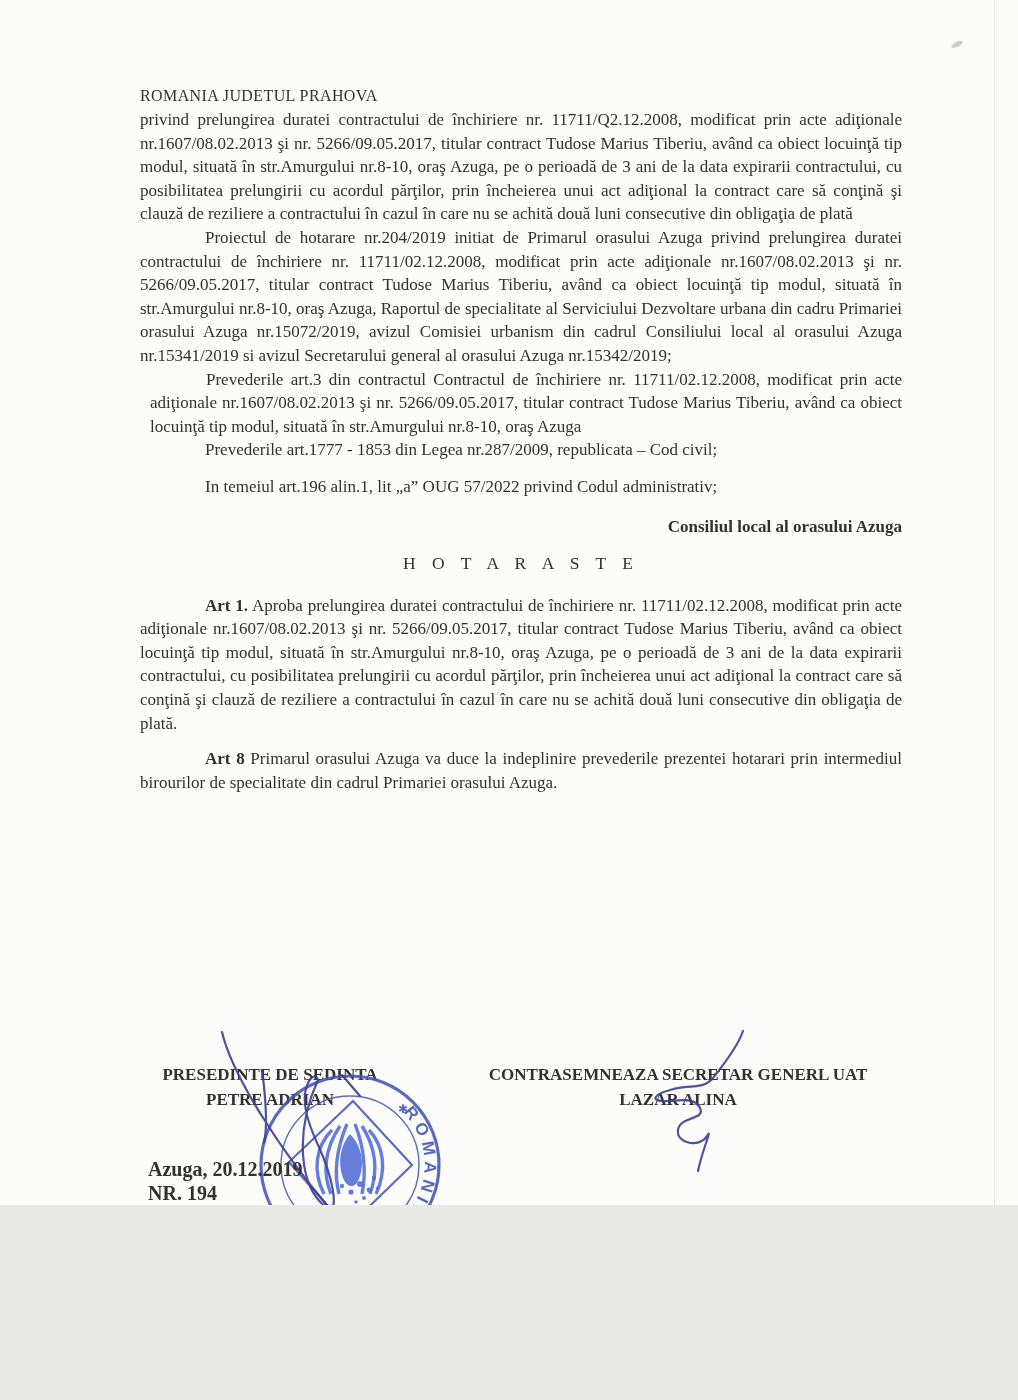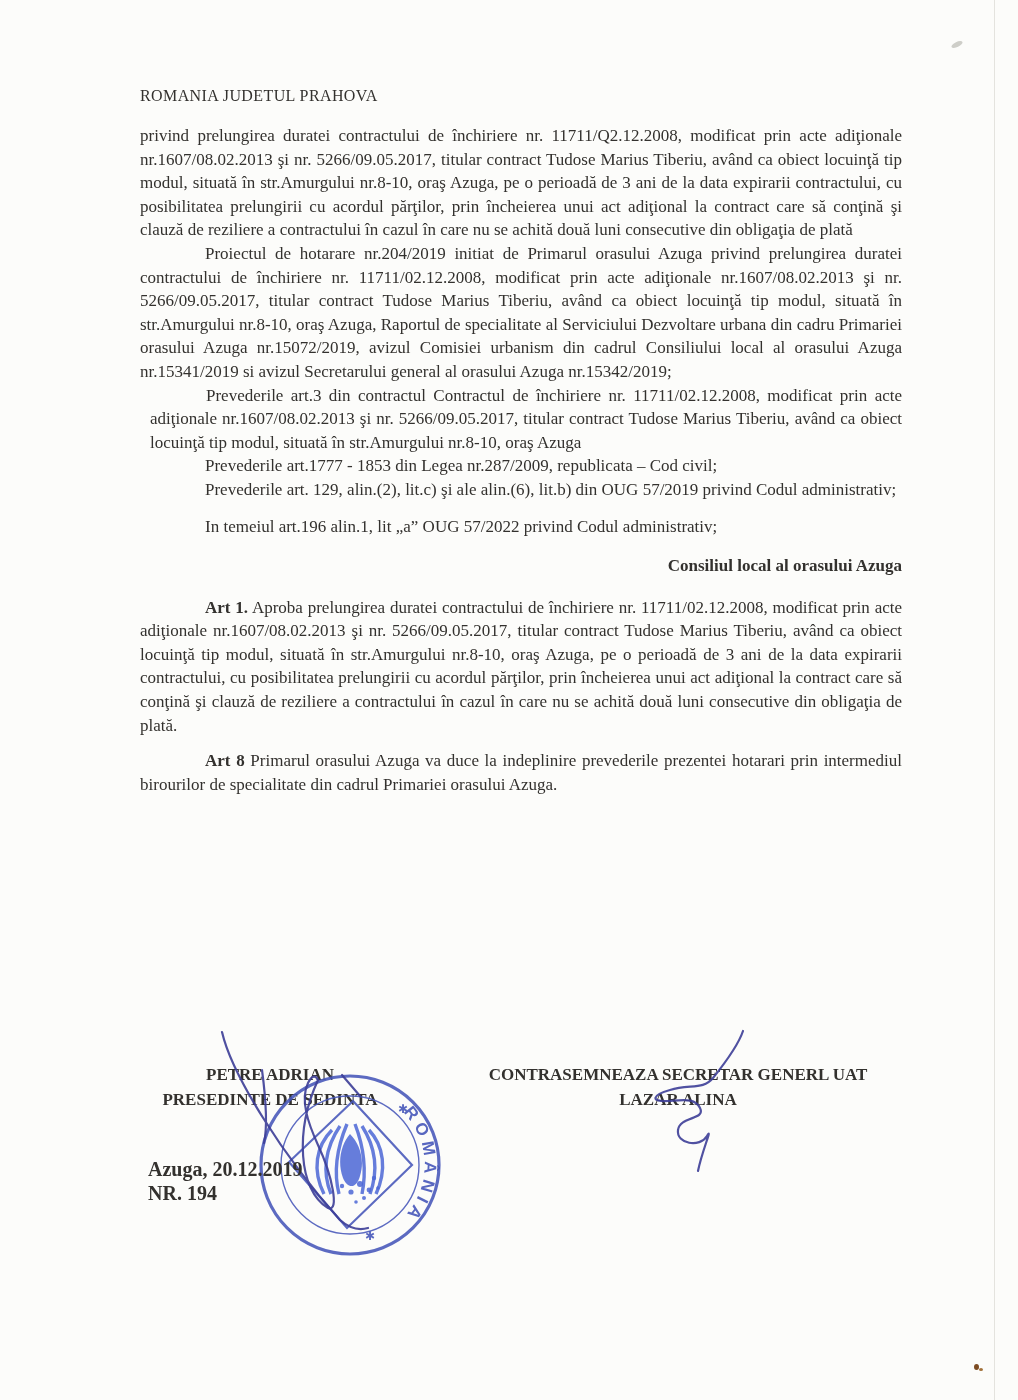--- a/index.html
+++ b/index.html
@@ -1,19 +1,19 @@
 <!DOCTYPE html>
 <html><head>
 <meta charset="utf-8">
 <style>
   html,body{margin:0;padding:0;}
   body{background:#e9e9e6;}
   .page{
     position:relative;
-    width:1018px;height:1400px;
+    width:1018px;height:1205px;
     background:#fcfcfa;
     overflow:hidden;
     font-family:"Liberation Serif","DejaVu Serif",serif;
     color:#33312e;
   }
   .content{
     position:absolute;
     left:140px;top:85px;
     width:762px;
     font-size:17px;
@@ -23,21 +23,21 @@
   .doc-title{
     text-align:center;
     font-weight:bold;
     letter-spacing:5px;
     margin-top:34px;
     margin-bottom:2px;
   }
   p{margin:0;}
   .just{text-align:justify;}
   .ind{text-indent:65px;}
-  .p-intro{margin-top:18px;}
+  .p-intro{margin-top:2px;}
   .p-avand{margin-top:27px;}
   .p-prev3{padding-left:10px;text-indent:56px;}
   .p-legal{margin-top:13px;}
   .p-council{margin-top:16px;padding-left:80px;font-weight:bold;text-align:right;}
   .p-decides{margin-top:14px;text-align:center;letter-spacing:6px;font-size:17.5px;}
   .p-art1{margin-top:18px;}
   .p-art2{margin-top:12px;}
   .art-label{font-weight:bold;}
   .sig-block{
     position:absolute;
@@ -88,35 +88,35 @@
 
     <p class="just p-intro">privind prelungirea duratei contractului de închiriere nr.  11711/Q2.12.2008, modificat prin acte adiţionale nr.1607/08.02.2013 şi nr. 5266/09.05.2017, titular contract Tudose Marius Tiberiu, având ca obiect locuinţă tip modul, situată în str.Amurgului nr.8-10, oraş Azuga,  pe o perioadă de 3 ani  de la data expirarii contractului, cu posibilitatea prelungirii cu acordul părţilor,  prin încheierea unui act adiţional la contract care să conţină şi clauză de reziliere a contractului în cazul în care nu se achită două luni consecutive din obligaţia de plată</p>
 
 
     <p class="just ind">Proiectul de hotarare nr.204/2019 initiat de Primarul orasului Azuga privind prelungirea duratei contractului de închiriere nr.    11711/02.12.2008, modificat prin acte adiţionale nr.1607/08.02.2013 şi nr. 5266/09.05.2017, titular contract Tudose Marius Tiberiu, având ca obiect locuinţă tip modul, situată în str.Amurgului nr.8-10, oraş Azuga, Raportul de specialitate al Serviciului Dezvoltare urbana din cadru Primariei   orasului Azuga nr.15072/2019,  avizul Comisiei urbanism  din cadrul Consiliului local al orasului Azuga nr.15341/2019 si avizul Secretarului general al orasului Azuga nr.15342/2019;</p>
 
     <p class="just p-prev3">Prevederile art.3 din contractul Contractul de închiriere nr. 11711/02.12.2008, modificat prin acte adiţionale nr.1607/08.02.2013 şi nr. 5266/09.05.2017, titular contract Tudose Marius Tiberiu, având ca obiect locuinţă tip modul, situată în str.Amurgului nr.8-10, oraş Azuga</p>
 
     <p class="ind">Prevederile art.1777 - 1853 din Legea nr.287/2009, republicata  –  Cod civil;</p>
 
-    <p class="just ind">Prevederile art. 129, alin.(2), lit.c) şi ale alin.(6), lit.b) din OUG 57/2019 privind Codul administrativ;</p>
 
     <p class="ind p-legal">In temeiul art.196 alin.1, lit „a” OUG 57/2022 privind Codul administrativ;</p>
 
     <p class="p-council">Consiliul local al orasului Azuga</p>
 
+    <p class="p-decides">H O T A R A S T E</p>
 
     <p class="just ind p-art1"><span class="art-label">Art 1.</span><span> Aproba prelungirea duratei contractului de închiriere nr. 11711/02.12.2008, modificat prin acte adiţionale nr.1607/08.02.2013 şi nr. 5266/09.05.2017, titular contract Tudose Marius Tiberiu, având ca obiect locuinţă tip modul, situată în str.Amurgului nr.8-10, oraş Azuga, pe o perioadă de 3 ani  de la data expirarii contractului, cu posibilitatea prelungirii cu acordul părţilor,  prin încheierea unui act adiţional la contract care să conţină şi clauză de reziliere a contractului în cazul în care nu se achită două luni consecutive din obligaţia de plată.</span></p>
 
     <p class="just ind p-art2"><span class="art-label">Art 8</span><span> Primarul orasului Azuga va duce la indeplinire prevederile prezentei hotarari prin intermediul birourilor de specialitate din cadrul Primariei orasului Azuga.</span></p>
   </div>
 
   <div class="sig-block sig-president">
+    <div>PRESEDINTE DE SEDINTA</div>
     <div>PETRE  ADRIAN</div>
-    <div>PRESEDINTE DE SEDINTA</div>
   </div>
 
   <div class="sig-block sig-secretary">
     <div>CONTRASEMNEAZA SECRETAR GENERL UAT</div>
     <div>LAZAR  ALINA</div>
   </div>
 
   <svg class="stamp-svg" width="196" height="196" viewBox="0 0 196 196">
     <g stroke="#4757ba" fill="none" opacity="0.88">
       <circle cx="98" cy="97" r="89" stroke-width="3.2"></circle>

